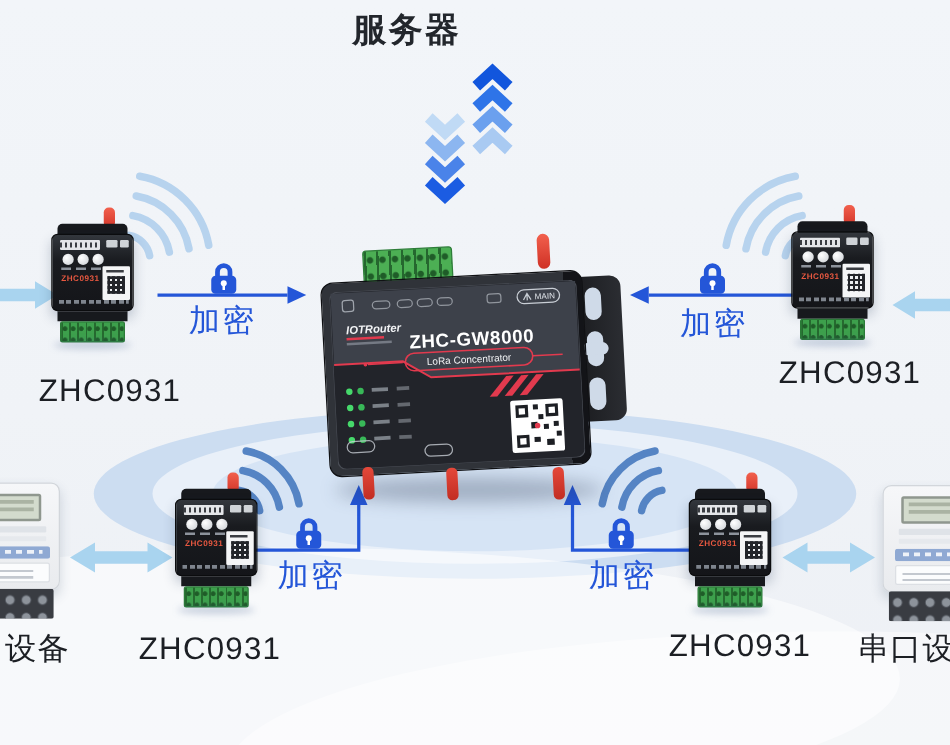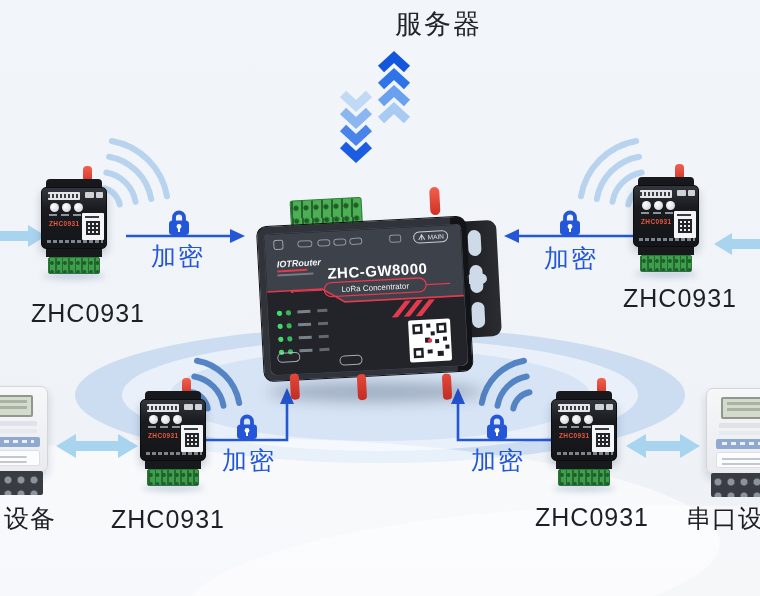--- a/index.html
+++ b/index.html
@@ -10,21 +10,21 @@
   }
   .abs{position:absolute;}
   
   .ellipse{position:absolute;border-radius:50%;}
   .e1{left:75px;top:327px;width:610px;height:136px;background:#ccddf1;}
   .e2{left:122px;top:339px;width:516px;height:112px;background:#e9f0f9;}
   .e3{left:170px;top:349px;width:420px;height:92px;background:#d6e4f5;}
   .wave1{left:-260px;top:438px;width:980px;height:210px;background:rgba(255,255,255,.55);border-radius:50%;}
   .wave2{left:180px;top:505px;width:980px;height:230px;background:rgba(255,255,255,.45);border-radius:50%;}
   
-  .server-label{left:282px;top:6px;width:200px;text-align:right;font-size:27px;font-weight:400;color:#22262c;letter-spacing:2px;}
+  .server-label{left:282px;top:6px;width:200px;text-align:left;font-size:27px;font-weight:700;color:#22262c;letter-spacing:2px;}
   .caption{font-size:25px;color:#1c1f24;letter-spacing:1px;white-space:nowrap;}
   .encrypt{width:80px;text-align:center;font-size:25px;font-weight:500;color:#2456d8;letter-spacing:2px;}
   
   .overlay{left:0;top:0;}
   
   .mod{position:absolute;width:66px;height:112px;}
   .mod .ant{position:absolute;left:42px;top:0;width:9px;height:16px;border-radius:4px;background:linear-gradient(180deg,#f2604d,#d3362a);}
   .mod .step-t{position:absolute;left:5px;top:13px;width:56px;height:10px;background:#17191d;border-radius:4px 4px 0 0;}
   .mod .body{position:absolute;left:0;top:21px;width:66px;height:62px;background:linear-gradient(180deg,#33373d,#191b1f 35%,#141519);border:1px solid #0b0c0e;border-radius:5px;box-sizing:border-box;box-shadow:0 5px 9px rgba(40,60,90,.25);}
   .mod .strip{position:absolute;left:6px;top:4px;width:32px;height:8px;background:#e3e5e8;border-radius:1px;

